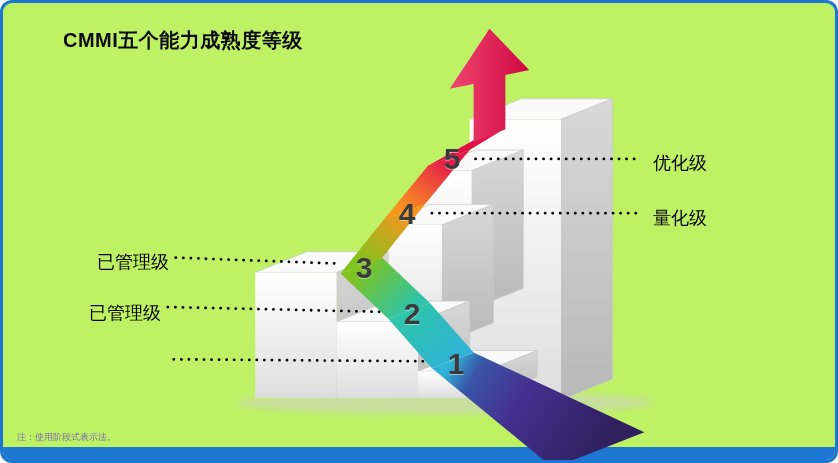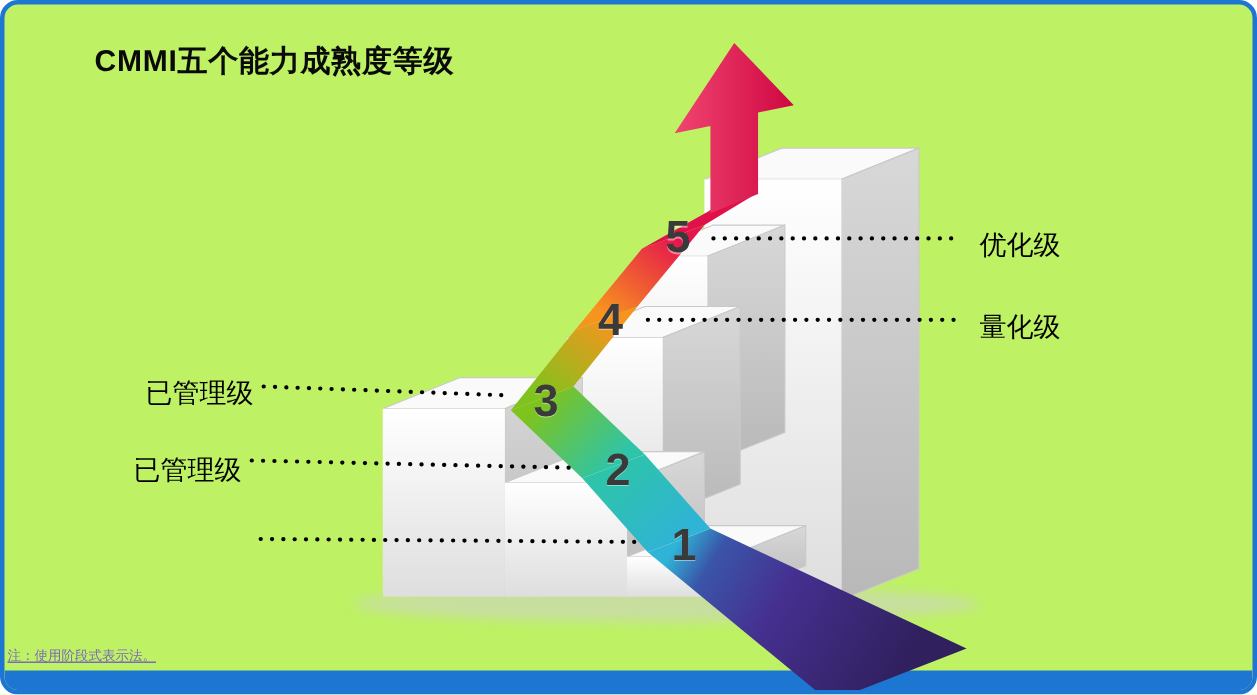--- a/index.html
+++ b/index.html
@@ -19,22 +19,22 @@
   }
   .art{
     position:absolute;inset:0;width:100%;height:100%;z-index:2;
   }
   .title{
     position:absolute;left:60px;top:24px;
     font-size:20px;font-weight:700;color:#0a0a0a;
     letter-spacing:.5px;z-index:3;white-space:nowrap;
   }
   .footnote{
-    position:absolute;left:2px;top:428px;
-    font-size:9px;color:#7c6bb8;z-index:3;white-space:nowrap;text-decoration:underline;
+    position:absolute;left:14px;top:428px;
+    font-size:9px;color:#7c6bb8;z-index:3;white-space:nowrap;
   }
   .lbl{
     position:absolute;font-size:18px;font-weight:400;color:#000;
     z-index:3;white-space:nowrap;
   }
   .lbl.right-edge{text-align:right;}
   .num{
     position:absolute;transform:translate(-50%,-52%);
     font-size:30px;font-weight:800;color:#3a3a3a;
     z-index:3;

